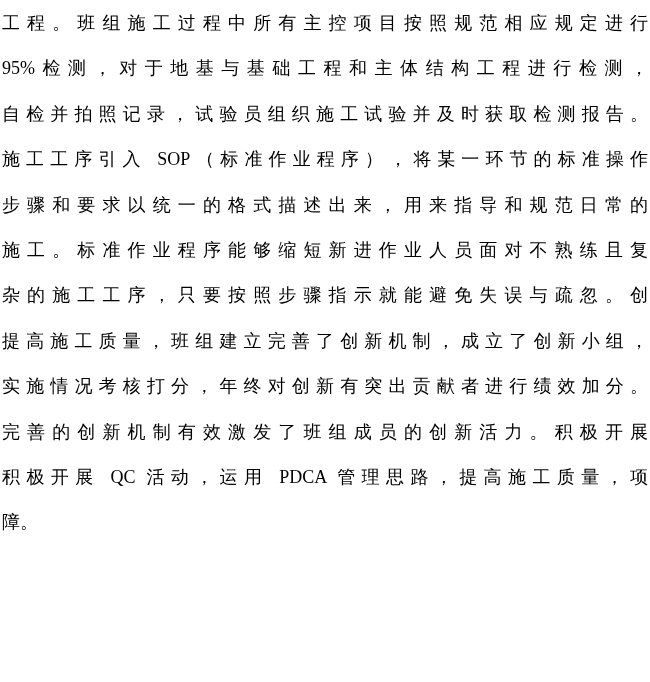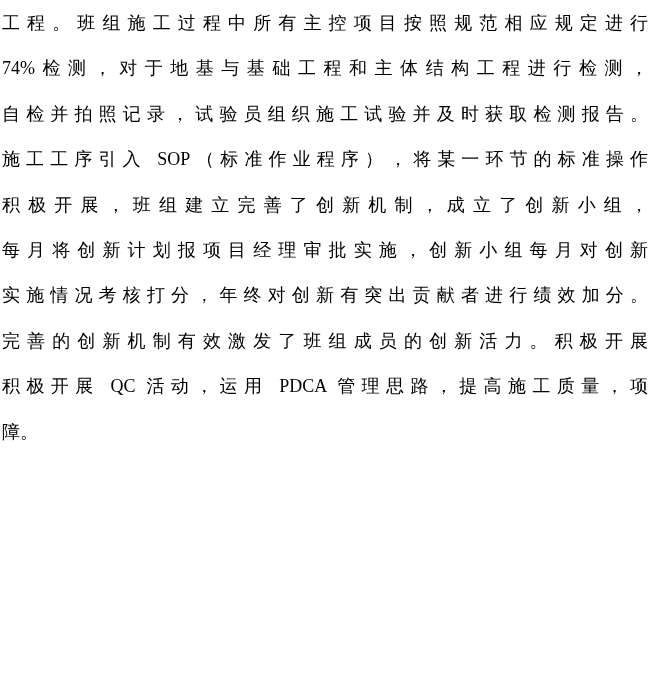--- a/index.html
+++ b/index.html
@@ -36,22 +36,24 @@
   .line.last {
     text-align: left;
     text-align-last: left;
   }
 </style>
 </head>
 <body style="background: rgb(255, 255, 255);">
 
 <div class="page" style="color: rgb(0, 0, 0);">
   <div class="line">工程。班组施工过程中所有主控项目按照规范相应规定进行</div>
-  <div class="line">74%检测，对于地基与基础工程和主体结构工程进行检测，</div>
+  <div class="line">95%检测，对于地基与基础工程和主体结构工程进行检测，</div>
   <div class="line">自检并拍照记录，试验员组织施工试验并及时获取检测报告。</div>
   <div class="line">施工工序引入 SOP（标准作业程序），将某一环节的标准操作</div>
-  <div class="line">积极开展，班组建立完善了创新机制，成立了创新小组，</div>
-  <div class="line">每月将创新计划报项目经理审批实施，创新小组每月对创新</div>
+  <div class="line">步骤和要求以统一的格式描述出来，用来指导和规范日常的</div>
+  <div class="line">施工。标准作业程序能够缩短新进作业人员面对不熟练且复</div>
+  <div class="line">杂的施工工序，只要按照步骤指示就能避免失误与疏忽。创</div>
+  <div class="line">提高施工质量，班组建立完善了创新机制，成立了创新小组，</div>
   <div class="line">实施情况考核打分，年终对创新有突出贡献者进行绩效加分。</div>
   <div class="line">完善的创新机制有效激发了班组成员的创新活力。积极开展</div>
   <div class="line">积极开展 QC 活动，运用 PDCA 管理思路，提高施工质量，项</div>
   <div class="line last">障。</div>
 </div>
 
 </body></html>

